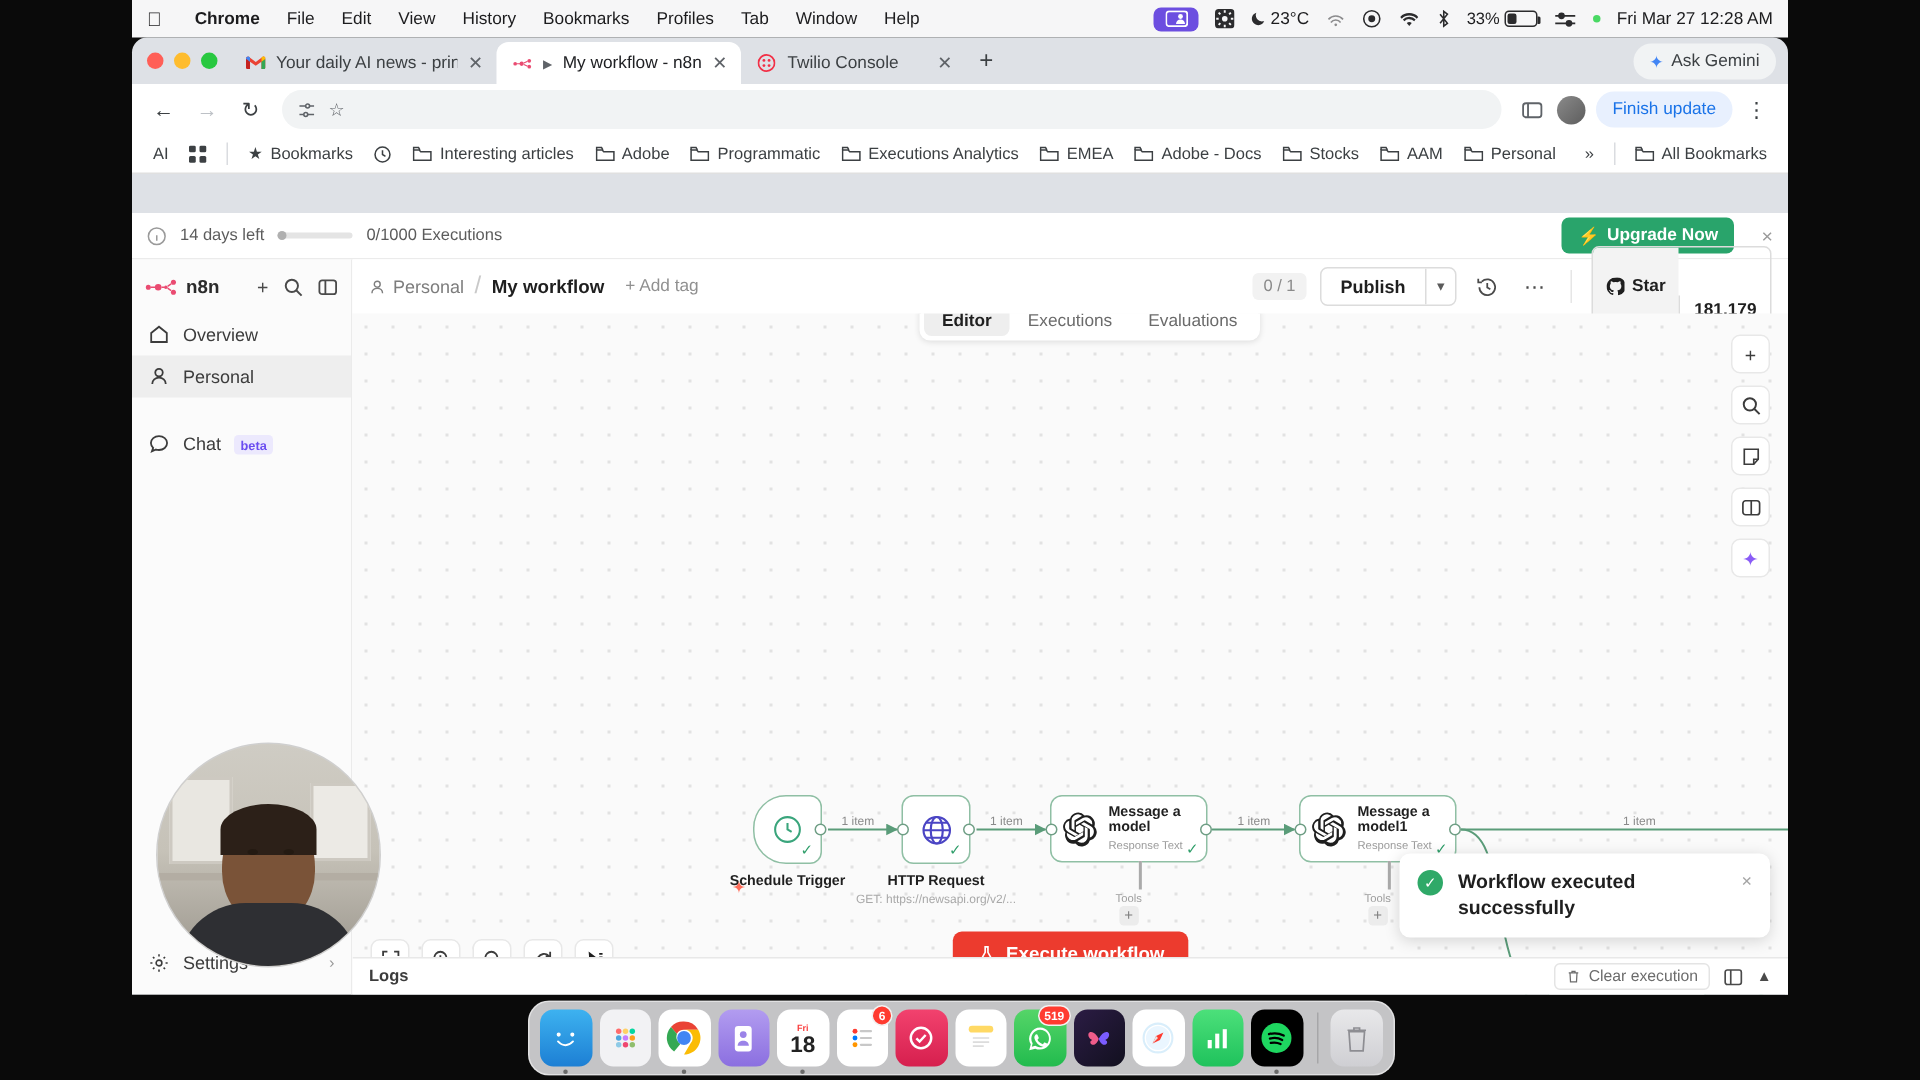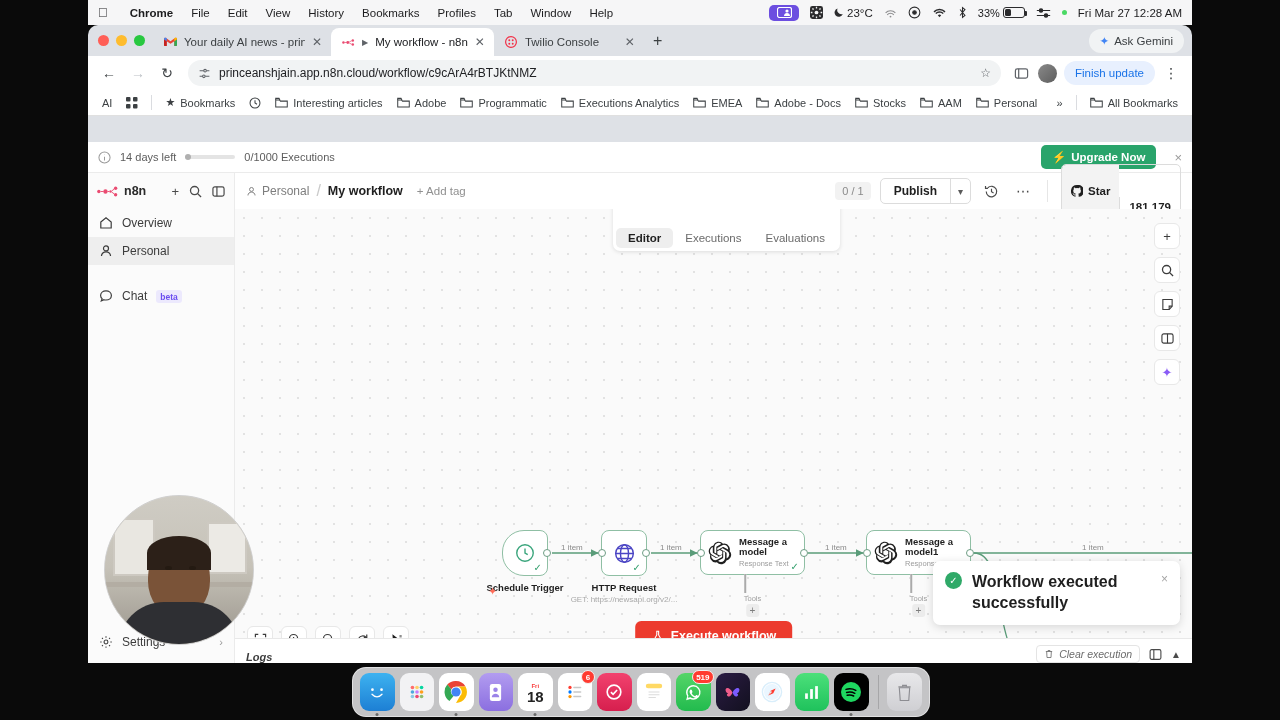--- a/index.html
+++ b/index.html
@@ -123,21 +123,21 @@
     position: absolute; left: 0; top: 36px; right: 0; bottom: 0;
     background-color: #fafafa;
     background-image: radial-gradient(#e2e2e2 1px, transparent 1px);
     background-size: 18px 18px;
     overflow: hidden;
   }
   .tabs-float {
     position: absolute; left: 378px; top: -8px; background: #fff; border-radius: 7px;
     display: flex; padding: 3px; box-shadow: 0 1px 4px rgba(0,0,0,.12); z-index: 5;
   }
-  .ftab { font-size: 11.5px; padding: 4px 12px; border-radius: 5px; color: #6b6b6b; margin-top: 24px; }
+  .ftab { font-size: 11.5px; padding: 4px 12px; border-radius: 5px; color: #6b6b6b; }
   .ftab.active { background: #eeeeee; color: #1f1f1f; font-weight: bold; }
 
   .rail { position: absolute; right: 12px; top: 14px; display: flex; flex-direction: column; gap: 8px; z-index: 6;}
   .rail-btn {
     width: 26px; height: 26px; background: #fff; border-radius: 6px; border: 1px solid #e8e8e8;
     display: flex; align-items: center; justify-content: center; font-size: 13px; color: #3c3c3c;
   }
 
   
   .node { position: absolute; z-index: 3; }
@@ -150,47 +150,47 @@
   .nbox.wide { width: 105px; height: 45px; padding: 0 7px; gap: 7px; }
   .ntext { display: flex; flex-direction: column; line-height: 1.12; }
   .ntitle { font-size: 9.5px; font-weight: bold; color: #1f1f1f; }
   .nsub { font-size: 7.5px; color: #9c9c9c; margin-top: 2px; }
   .ncheck { position: absolute; right: 5px; bottom: 2px; color: #2f9e6a; font-size: 10px; }
   .nlabel { position: absolute; top: 52px; left: 50%; transform: translateX(-50%); text-align: center; white-space: nowrap; }
   .nlabel .nm { font-size: 9.5px; font-weight: bold; color: #1f1f1f; }
   .nlabel .ns { font-size: 8px; color: #a8a8a8; margin-top: 2px; }
   .port { position: absolute; width: 8px; height: 8px; border-radius: 50%; background: #fff; border: 1.4px solid #6f9e85; top: 50%; margin-top: -4px; z-index: 4;}
   .port.l { left: -4px; } .port.r { right: -4px; }
-  .tools-stub { position: absolute; left: 50%; transform: translateX(-50%); top: 45px; text-align: left; }
+  .tools-stub { position: absolute; left: 50%; transform: translateX(-50%); top: 45px; text-align: right; }
   .tools-dia { width: 7px; height: 7px; background: #fff; border: 1.3px solid #aaa; transform: rotate(45deg); margin: 0 auto; }
   .tools-line { width: 1px; height: 15px; background: #d0d0d0; margin: 2px auto 0; }
   .tools-txt { font-size: 7.5px; color: #9e9e9e; margin: 1px 0; }
   .plus-sq { width: 13px; height: 13px; border-radius: 3px; background: #ececec; color: #7d7d7d; font-size: 10px; display: flex; align-items: center; justify-content: center; margin: 0 auto; }
   .edge-label { position: absolute; font-size: 8px; color: #8a8a8a; background: #fafafa; padding: 0 2px; z-index: 4; }
   .star-left-canvas { position: absolute; left: 253px; top: 376px; color: #ff6d5a; font-size: 11px; z-index: 4; }
 
   
   .zoomrow { position: absolute; left: 12px; bottom: 11px; display: flex; gap: 8px; z-index: 6; }
   .exec-btn {
     position: absolute; left: 50%; transform: translateX(-50%); bottom: 12px;
     background: #ec3b2e; color: #fff; font-size: 12.5px; font-weight: bold;
     border-radius: 6px; padding: 8px 16px; display: flex; align-items: center; gap: 7px; z-index: 6;
   }
   .toast {
     position: absolute; right: 12px; bottom: 38px; width: 247px; background: #fff;
     border-radius: 7px; box-shadow: 0 2px 10px rgba(0,0,0,.15); padding: 11px 12px;
     display: flex; gap: 10px; align-items: flex-start; z-index: 7;
   }
   .toast-ic { width: 17px; height: 17px; border-radius: 50%; background: #2fa968; color: #fff; font-size: 10px; display: flex; align-items: center; justify-content: center; flex: none; }
-  .toast-txt { font-size: 16px; font-weight: bold; color: #1f1f1f; line-height: 1.3; }
+  .toast-txt { font-size: 13px; font-weight: bold; color: #1f1f1f; line-height: 1.3; }
   .toast-x { margin-left: auto; color: #a5a5a5; font-size: 12px; }
 
   .logsbar {
     position: absolute; left: 0; right: 0; bottom: 0; height: 25px; background: #fff;
-    border-top: 1px solid #e8e8e8; display: flex; align-items: flex-end; padding: 0 11px; z-index: 8; font-style: italic;
+    border-top: 1px solid #e8e8e8; display: flex; align-items: center; padding: 0 11px; z-index: 8;
   }
   .logs-txt { font-size: 11px; color: #3c3c3c; font-weight: bold; }
   .logs-right { margin-left: auto; display: flex; align-items: center; gap: 9px; }
   .clear-exec { font-size: 10.5px; color: #6c6c6c; display: flex; align-items: center; gap: 5px; border: 1px solid #e4e4e4; border-radius: 4px; padding: 2px 7px; }
 
   
   .webcam {
     position: absolute; left: 104px; top: 495px; width: 150px; height: 150px;
     border-radius: 50%; overflow: hidden; z-index: 20; border: 1px solid #cfcfcf;
     background: linear-gradient(#d8d4cc, #b9b3a8);
@@ -378,21 +378,20 @@
       <span class="tb-btn" style="color:#bdc1c6;">→</span>
       <span class="tb-btn">↻</span>
       <div class="omnibox">
         <span>
           <svg width="13" height="13" viewBox="0 0 16 16" fill="none" stroke="#5f6368" stroke-width="1.3">
               <path d="M2 4.5h5M10.5 4.5h3.5M2 11.5h3.5M9 11.5h5"></path>
               <circle cx="8.7" cy="4.5" r="1.6"></circle>
               <circle cx="7.2" cy="11.5" r="1.6"></circle>
             </svg>
         </span>
-        <span class="omni-url">princeanshjain.app.n8n.cloud/workflow/c9cArA4rBTJKtNMZ</span>
         <span style="color:#5f6368;font-size:12px;">☆</span>
       </div>
       <span class="tb-btn">
         <svg width="15" height="15" viewBox="0 0 16 16" fill="none" stroke="#5f6368" stroke-width="1.3">
             <rect x="1.5" y="3" width="13" height="10" rx="2"></rect>
             <path d="M5 3v10"></path>
           </svg>
       </span>
       <span class="profile-av"></span>
       <div class="finish-btn">Finish update</div>

